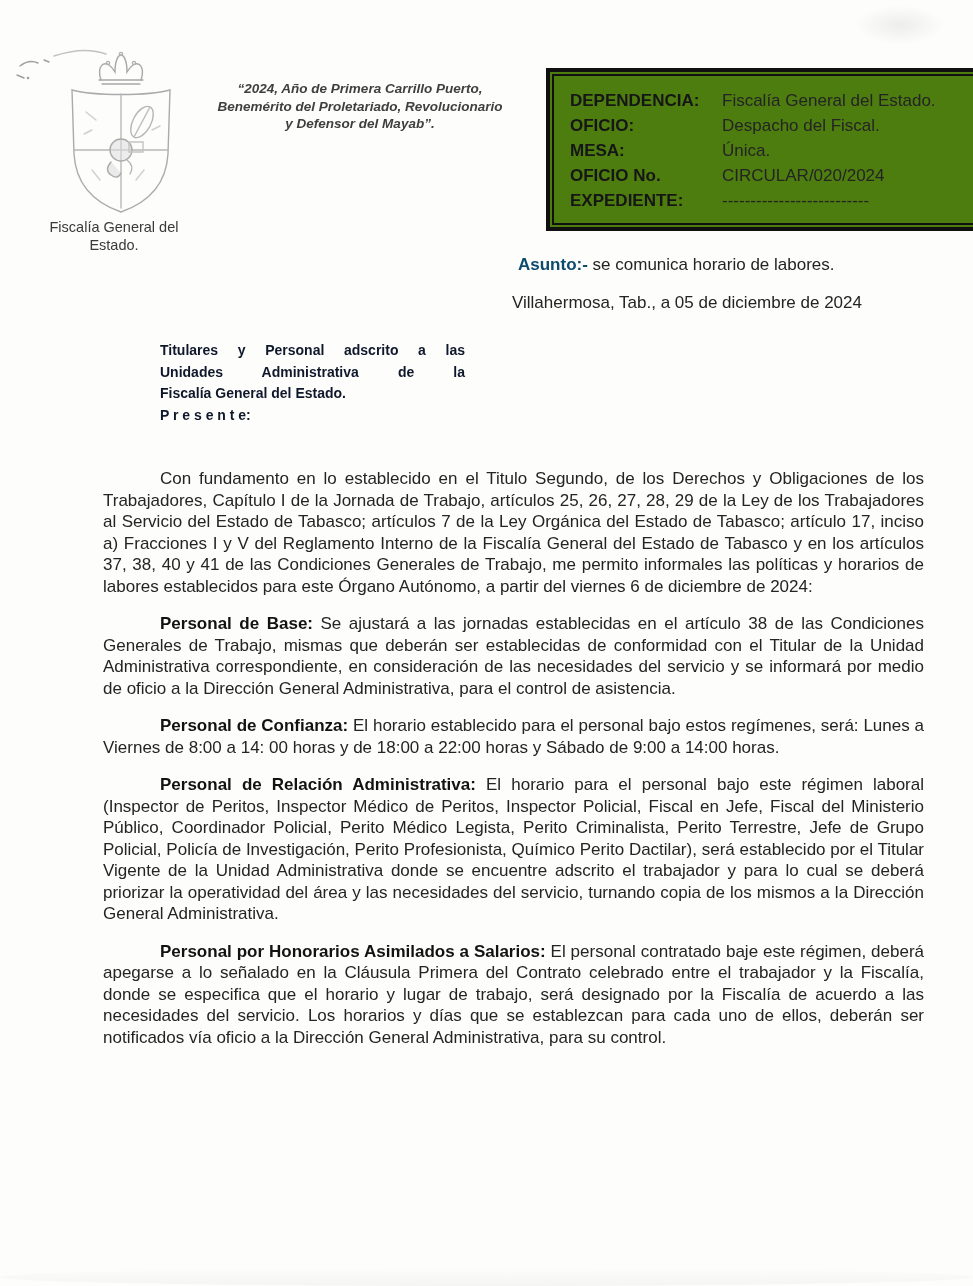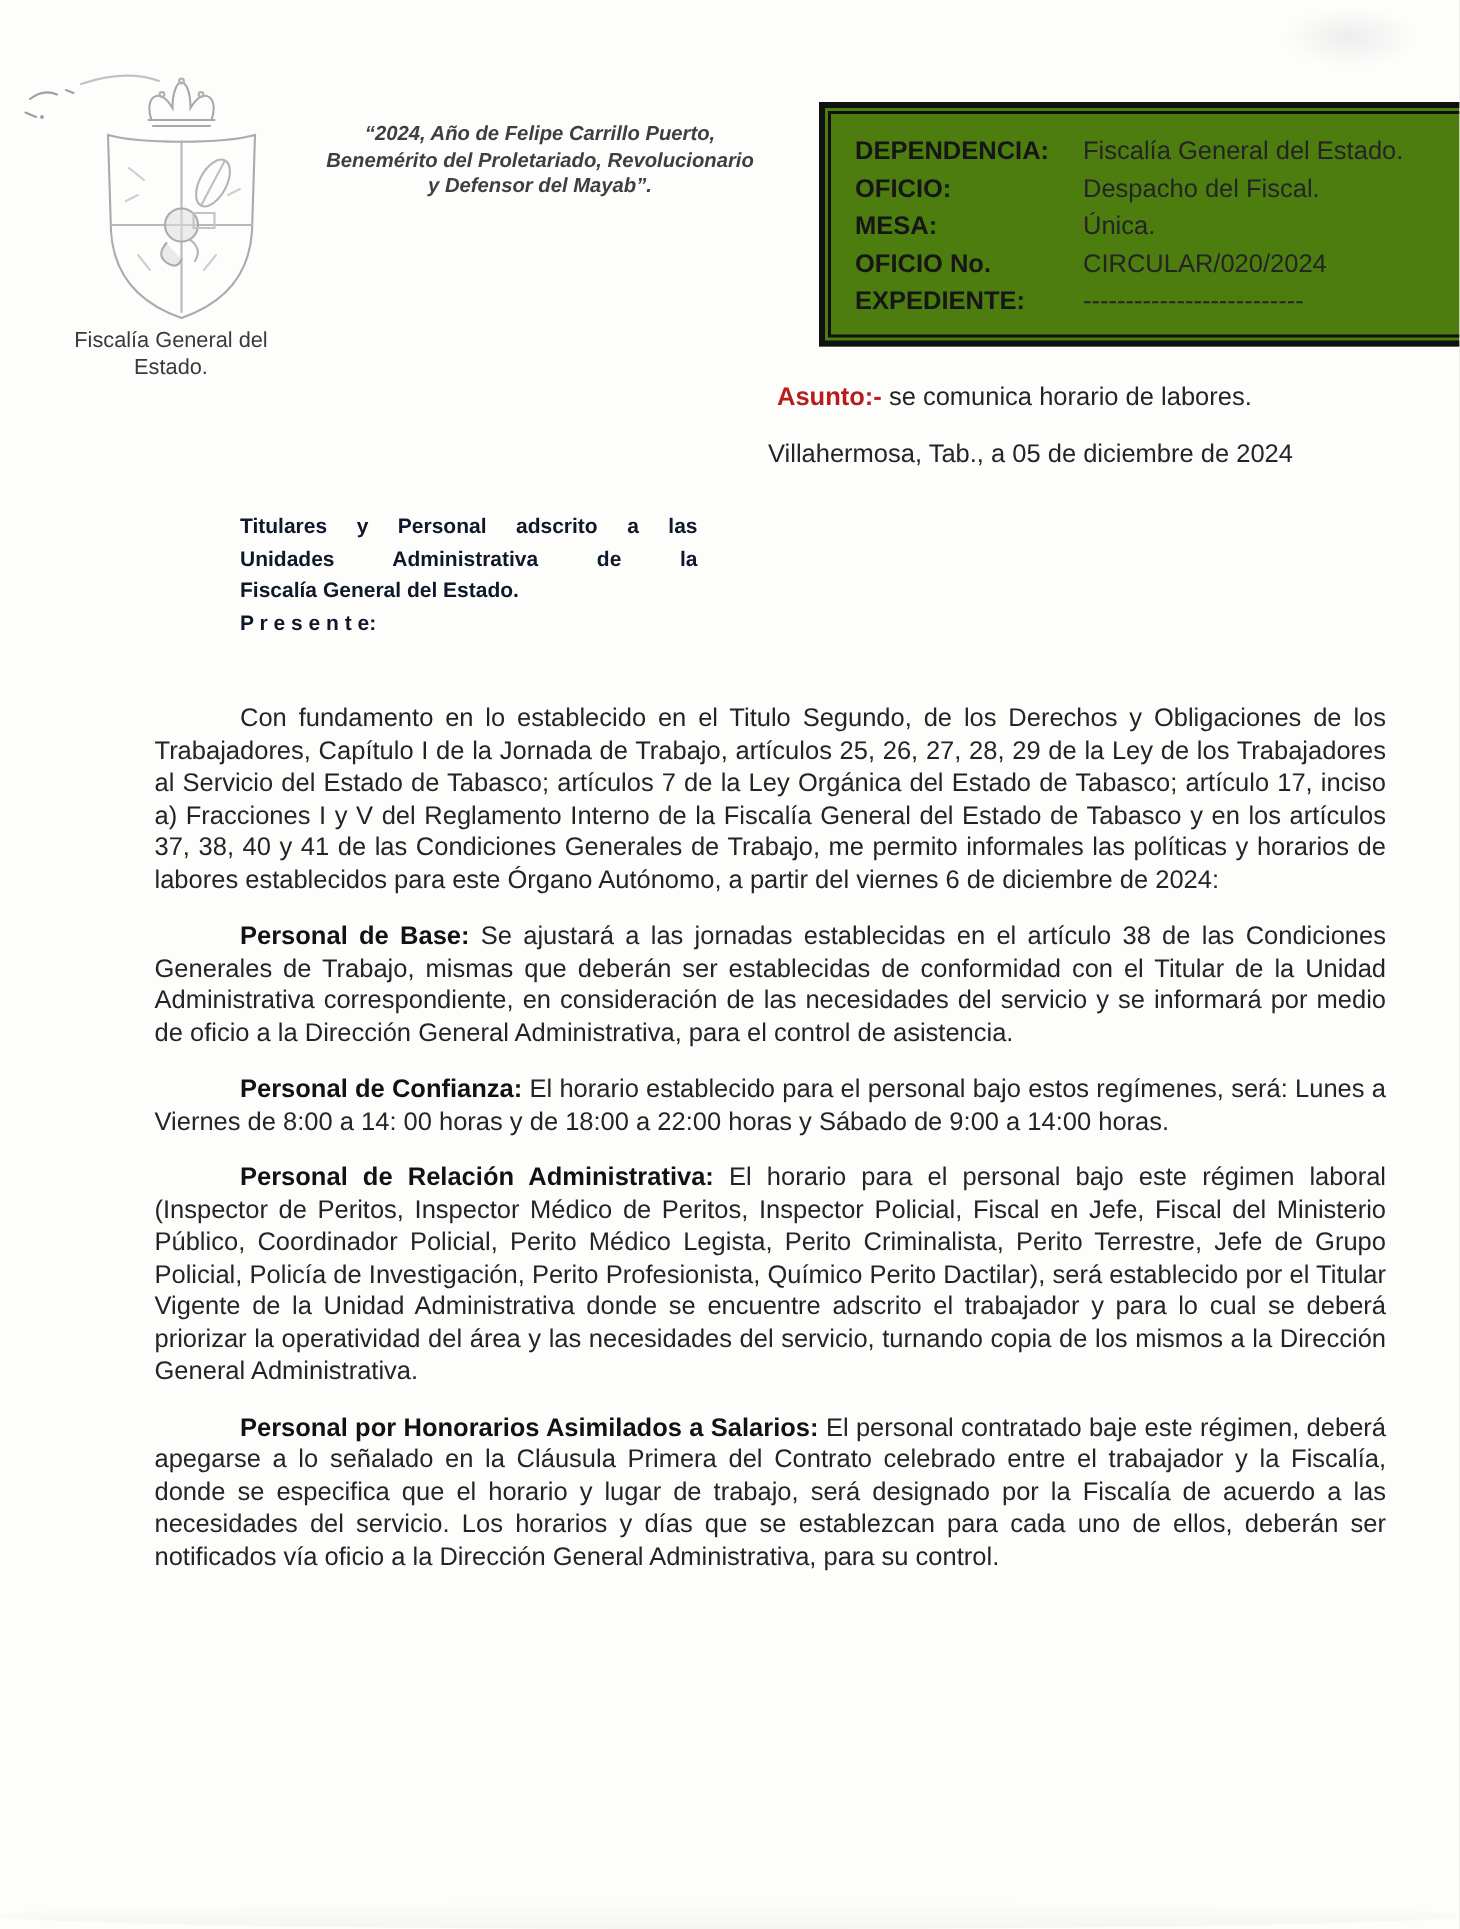--- a/index.html
+++ b/index.html
@@ -41,21 +41,21 @@
   .info-box-inner{
     border:2px solid #101010;margin:2px;
     padding:12px 6px 10px 16px;
   }
   .info-row{display:grid;grid-template-columns:152px 1fr;}
   .info-label{font-weight:700;font-size:17px;line-height:25px;color:#161616;}
   .info-value{font-size:17px;line-height:25px;color:#242424;}
 
   
   .subject{position:absolute;left:518px;top:255px;font-size:17px;color:#242424;}
-  .subject b{color:#b91c1c;}
+  .subject b{color:#0c4a6e;}
   .dateline{position:absolute;left:512px;top:293px;font-size:17px;color:#242424;text-align:center;}
 
   
   .recipient{position:absolute;left:160px;top:340px;width:305px;
     font-weight:700;font-size:14px;line-height:21.5px;color:#0f172a;}
   .recipient .just{text-align:justify;text-align-last:justify;}
 
   
   .body-text{
     position:absolute;left:103px;top:452px;width:821px;
@@ -103,21 +103,21 @@
       <path d="M72 74 l10 8 M78 92 l-8 4 M78 132 l8 10 M130 132 l-8 10 M138 92 l8 -4" stroke="#cfcfcf"></path>
       <path d="M115 104 h14 v10 h-14 z" stroke="#c4c4c4"></path>
     </svg>
   </div>
   <div class="crest-caption">
     <div>Fiscalía General del</div>
     <div>Estado.</div>
   </div>
 
   <div class="quote">
-    <div>“2024, Año de Felipe Carrillo Puerto,</div>
+    <div>“2024, Año de Primera Carrillo Puerto,</div>
     <div>Benemérito del Proletariado, Revolucionario</div>
     <div>y Defensor del Mayab”.</div>
   </div>
 
   <div class="info-box">
     <div class="info-box-inner">
       <div class="info-row">
         <div class="info-label">DEPENDENCIA:</div>
         <div class="info-value">Fiscalía General del Estado.</div>
       </div>

